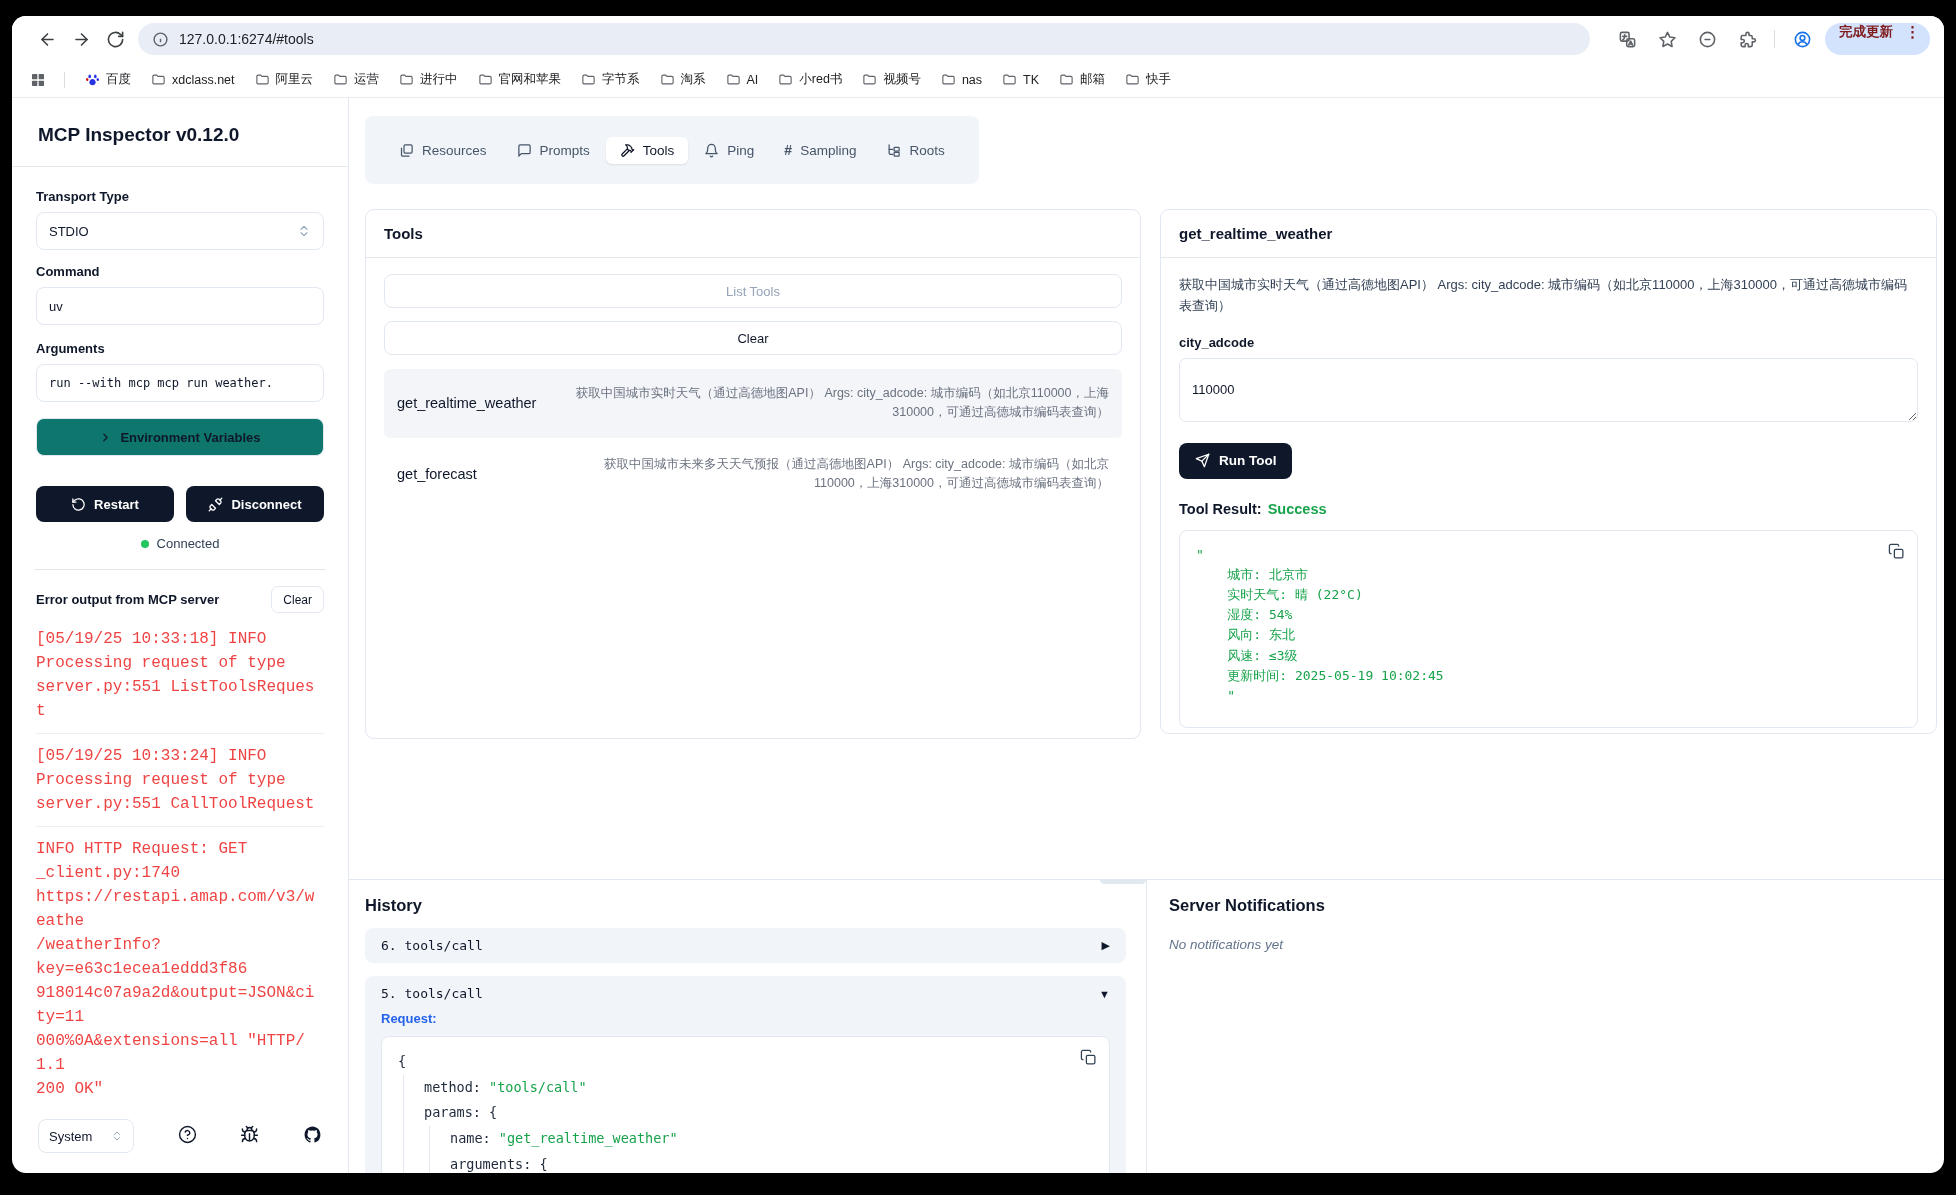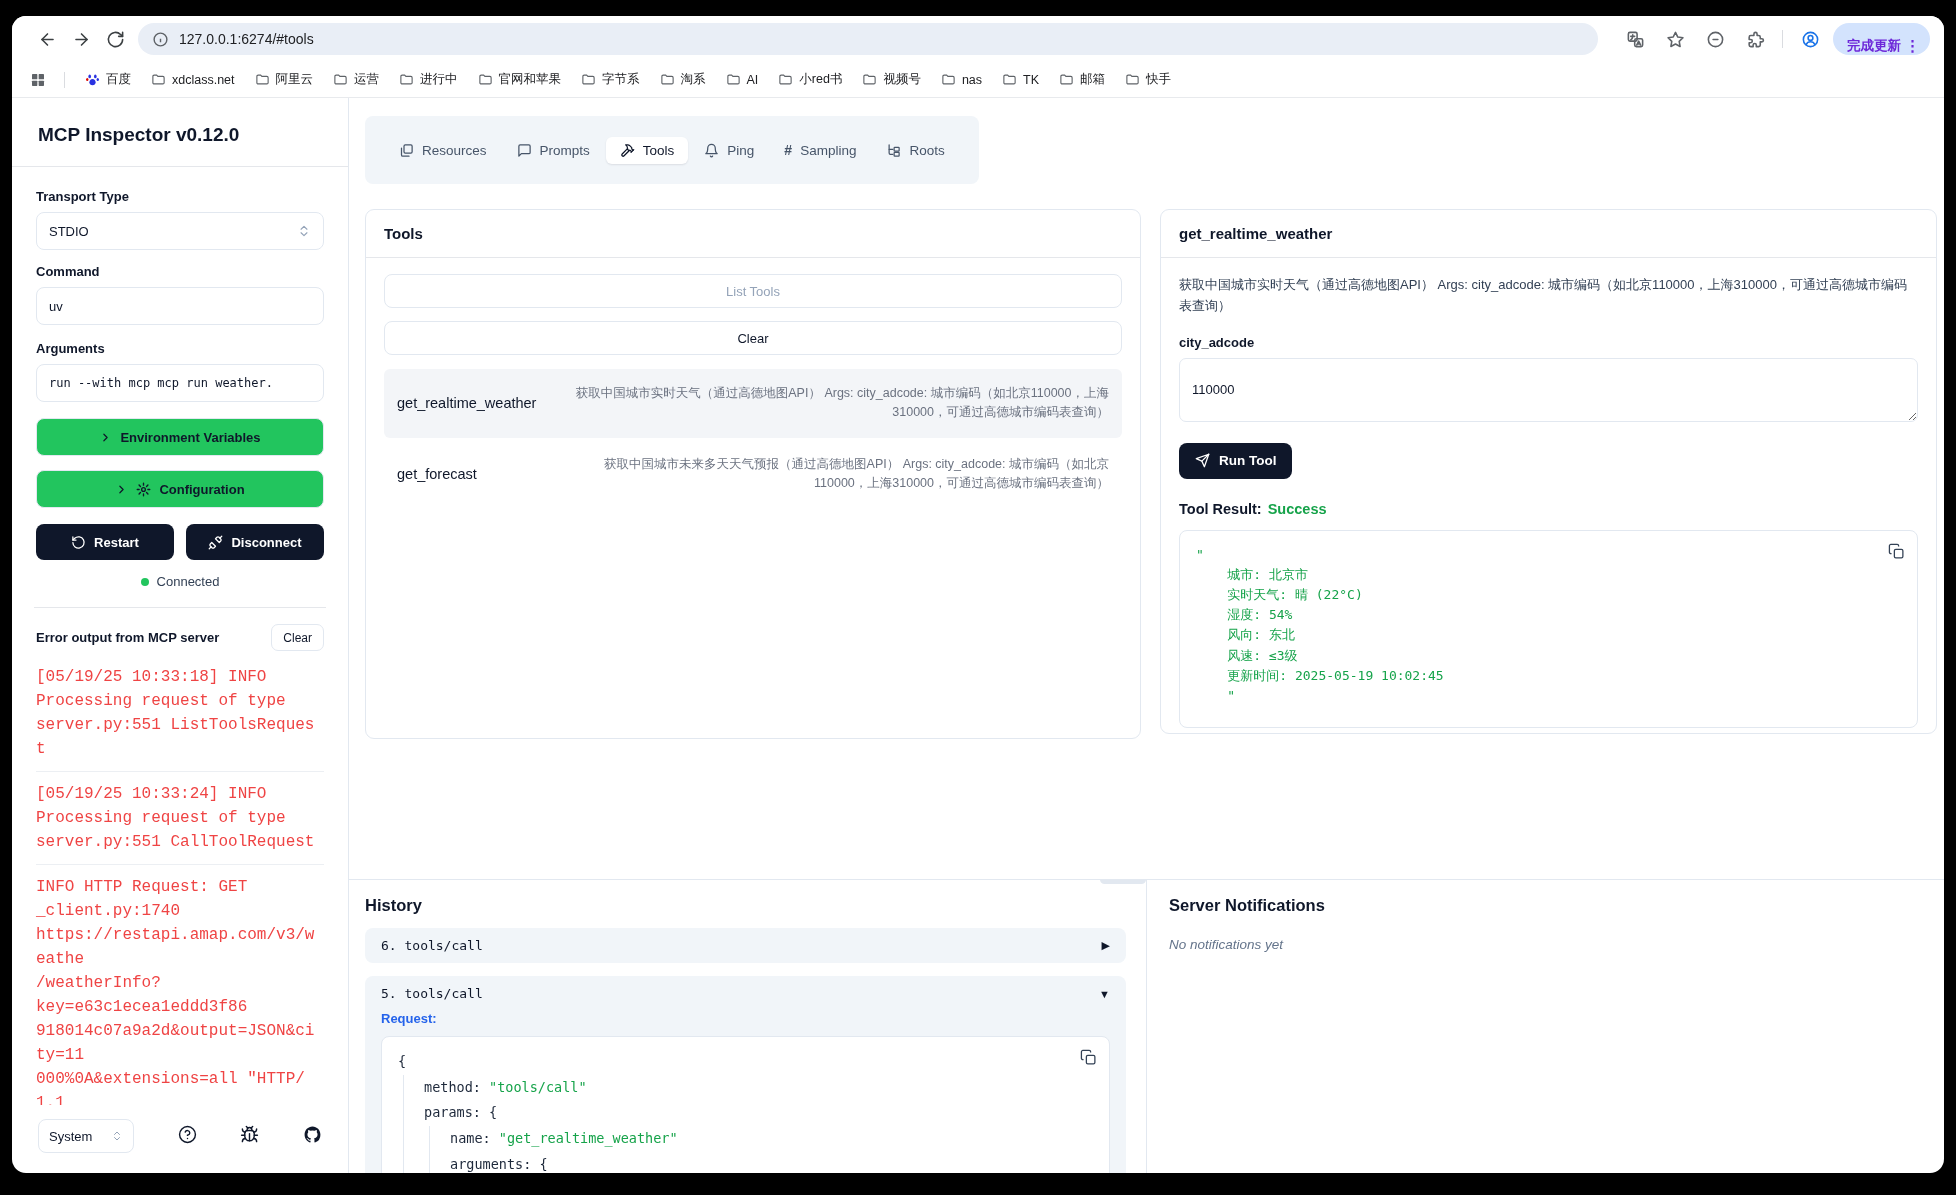--- a/index.html
+++ b/index.html
@@ -13,22 +13,22 @@
   .nav-ic { width:34px; height:34px; display:flex; align-items:center; justify-content:center; border-radius:50%; flex:none; }
   .nav-ic svg { width:19px; height:19px; stroke:#3c4043; stroke-width:2; fill:none; stroke-linecap:round; stroke-linejoin:round; }
   .urlbar { flex:1; height:32px; background:#e9eef6; border-radius:16px; margin:0 20px 0 6px;
     display:flex; align-items:center; padding:0 14px; }
   .urlbar svg { width:17px; height:17px; stroke:#5f6368; stroke-width:2; fill:none; flex:none; }
   .url-text { margin-left:10px; font-size:14px; color:#202124; }
   .chrome-right { display:flex; align-items:center; gap:6px; flex:none; }
   .chrome-right .nav-ic svg { stroke:#5f6368; }
   .chrome-sep { width:1px; height:18px; background:#dadce0; margin:0 4px; }
   .profile-ic svg { stroke:#1a73e8 !important; }
-  .update-pill { height:32px; background:#d3e3fd; color:#6d28d9; border-radius:16px;
-    display:flex; align-items:flex-end; padding:0 6px 0 14px; font-size:13.5px; font-weight:600; }
+  .update-pill { height:32px; background:#d3e3fd; color:#7f1d1d; border-radius:16px;
+    display:flex; align-items:flex-start; gap:8px; padding:0 6px 0 14px; font-size:13.5px; font-weight:600; }
   .update-pill .dots { font-size:15px; font-weight:700; padding:0 4px; }
 
   .bookmarks { height:36px; flex:none; display:flex; align-items:center; padding:0 18px; gap:4px; border-bottom:1px solid #e8eaed; }
   .apps-grid { display:flex; align-items:center; margin-right:6px; }
   .apps-grid svg { width:16px; height:16px; fill:#5f6368; }
   .bm-sep { width:1px; height:16px; background:#dadce0; margin:0 8px; }
   .bm { display:flex; align-items:center; gap:6px; padding:4px 8px; border-radius:6px; font-size:12.5px; color:#202124; flex:none; }
   .bm svg { width:15px; height:15px; fill:none; stroke:#5f6368; stroke-width:1.8; }
   .bm svg.baidu { stroke:none; }
 
@@ -38,21 +38,21 @@
   .sb-header { padding:26px 26px 20px; border-bottom:1px solid #e5e7eb; }
   .sb-title { font-size:19px; font-weight:700; color:#0f172a; }
   .sb-body { padding:22px 24px 0; flex:1; min-height:0; overflow:hidden; }
   .fld-label { font-size:13px; font-weight:600; color:#0f172a; margin-bottom:8px; }
   .box { width:100%; height:38px; border:1px solid #e2e8f0; border-radius:8px; background:#fff;
     display:flex; align-items:center; padding:0 12px; font-size:13px; color:#0f172a; }
   .box svg.updown { width:14px; height:14px; margin-left:auto; stroke:#94a3b8; stroke-width:2; fill:none; stroke-linecap:round; stroke-linejoin:round; }
   input.box { display:block; }
   .mono { font-family:"DejaVu Sans Mono", monospace; }
   .gap14 { height:14px; } .gap16 { height:16px; }
-  .collapse-btn { width:100%; height:38px; border:1px solid #e2e8f0; border-radius:8px; background:#22c55e;
+  .collapse-btn { width:100%; height:38px; border:1px solid #e2e8f0; border-radius:8px; background:#0f766e;
     display:flex; align-items:center; justify-content:center; gap:8px; font-size:13px; font-weight:600; color:#0f172a; }
   .collapse-btn svg { width:13px; height:13px; stroke:#0f172a; stroke-width:2.2; fill:none; stroke-linecap:round; stroke-linejoin:round; }
   .btn-row { display:flex; gap:12px; margin-top:16px; }
   .dark-btn { flex:1; height:36px; background:#0f172a; color:#fff; border:none; border-radius:8px;
     display:flex; align-items:center; justify-content:center; gap:8px; font-size:13px; font-weight:600; }
   .dark-btn svg { width:15px; height:15px; stroke:#fff; stroke-width:2; fill:none; stroke-linecap:round; stroke-linejoin:round; }
   .conn-row { display:flex; align-items:center; justify-content:center; gap:8px; margin:14px 0 18px; }
   .conn-dot { width:8px; height:8px; border-radius:50%; background:#22c55e; }
   .conn-text { font-size:13px; color:#334155; }
   .sb-divider { border-top:1px solid #e5e7eb; margin:0 -2px; }
@@ -325,30 +325,20 @@
         <div class="fld-label">Arguments</div>
         <input class="box mono" style="font-size: 12px;" value="run --with mcp mcp run weather.">
         <div class="gap16"></div>
         <button class="collapse-btn">
           <svg viewBox="0 0 24 24">
               <path d="m9 6 6 6-6 6"></path>
             </svg>
           <span>Environment Variables</span>
         </button>
         <div class="gap14"></div>
-        <button class="collapse-btn">
-          <svg viewBox="0 0 24 24">
-              <path d="m9 6 6 6-6 6"></path>
-            </svg>
-          <svg viewBox="0 0 24 24" style="width:15px;height:15px;">
-              <circle cx="12" cy="12" r="3"></circle>
-              <path d="M12 2v3M12 19v3M2 12h3M19 12h3M4.9 4.9l2.2 2.2M16.9 16.9l2.2 2.2M4.9 19.1l2.2-2.2M16.9 7.1l2.2-2.2"></path>
-            </svg>
-          <span>Configuration</span>
-        </button>
         <div class="btn-row">
           <button class="dark-btn">
             <svg viewBox="0 0 24 24">
                 <path d="M3 12a9 9 0 1 0 3-6.7L3 8"></path>
                 <path d="M3 3v5h5"></path>
               </svg>
             <span>Restart</span>
           </button>
           <button class="dark-btn">
             <svg viewBox="0 0 24 24">

